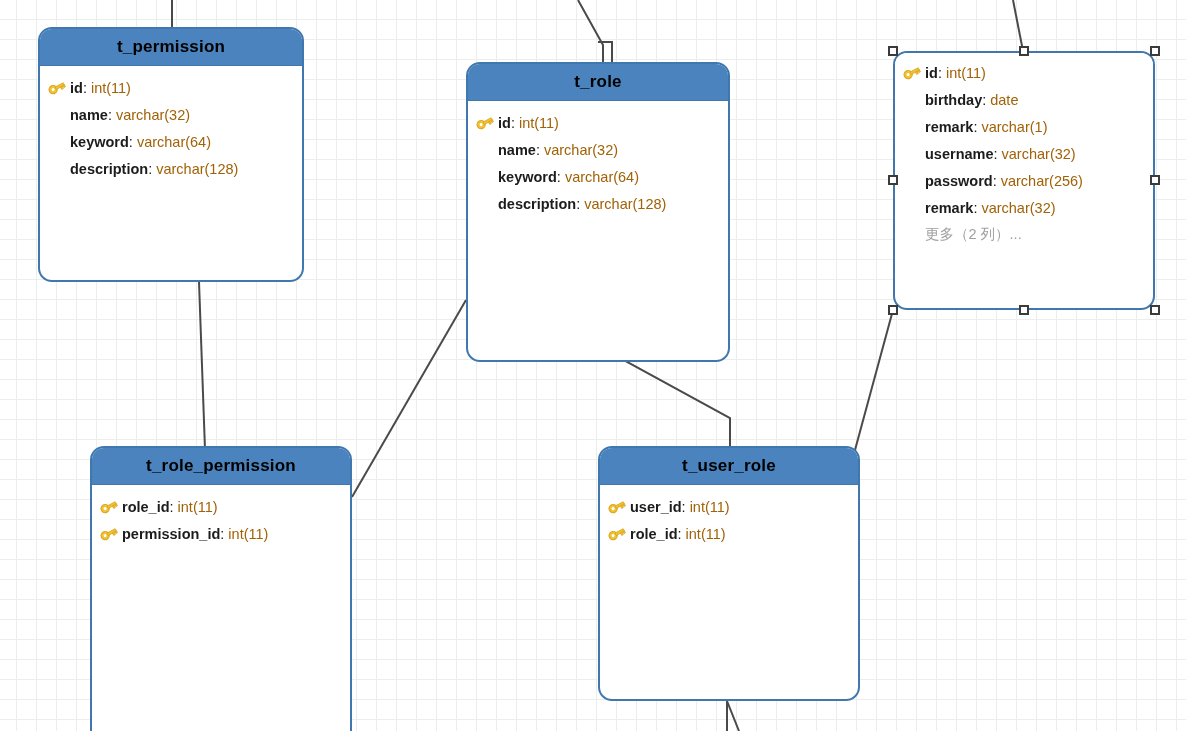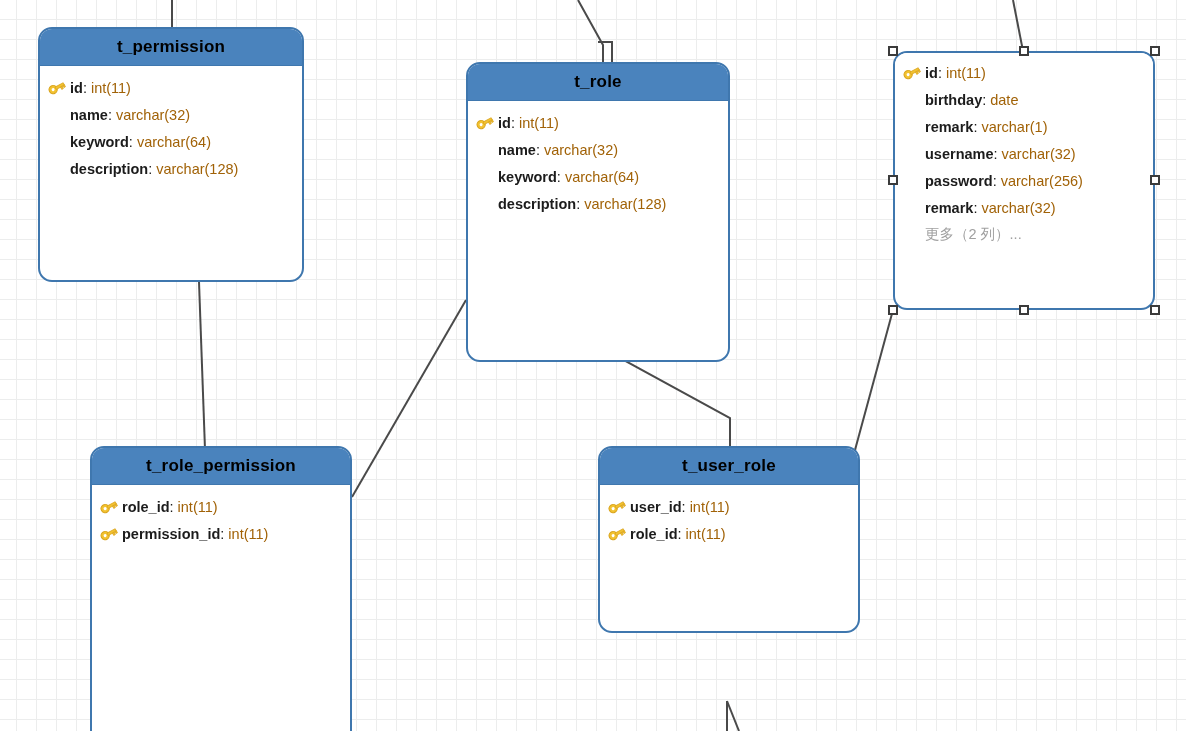--- a/index.html
+++ b/index.html
@@ -308,21 +308,21 @@
               </g>
             </svg>
         </span>
         <span class="field-name">permission_id</span>
           <span class="field-sep">:</span>
           <span class="field-type">int(11)</span>
       </div>
     </div>
   </div>
 
-  <div class="entity" style="left:598px; top:446px; width:262px; height:187px;">
+  <div class="entity" style="left:598px; top:446px; width:262px; height:255px;">
     <div class="entity-header">
       <span class="entity-title">t_user_role</span>
     </div>
     <div class="entity-body">
       <div class="field-row">
         <span class="key-slot">
           <svg width="18" height="15" viewBox="0 0 18 15">
               <g transform="rotate(-28 9 7.5)">
                 <circle cx="4.6" cy="7.5" r="4.1" fill="#f2c230" stroke="#d8a21b" stroke-width="1"></circle>
                 <circle cx="4.6" cy="7.5" r="1.5" fill="#ffffff"></circle>

